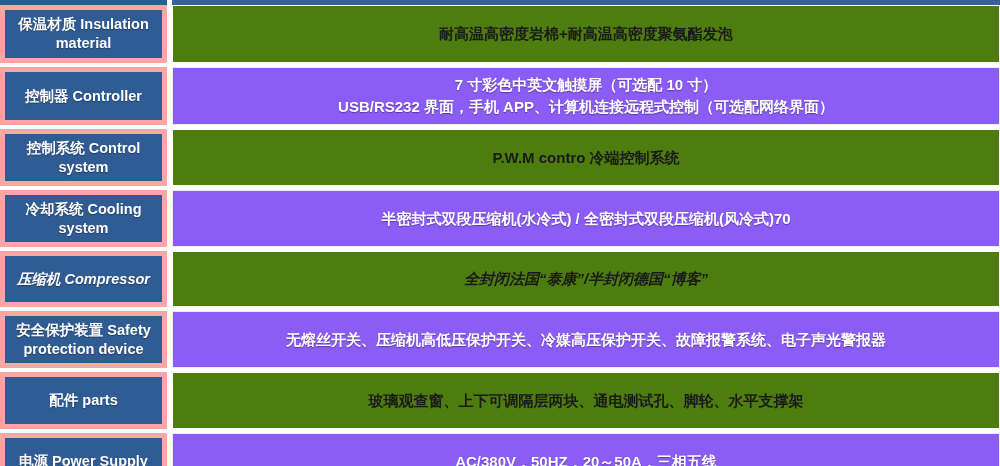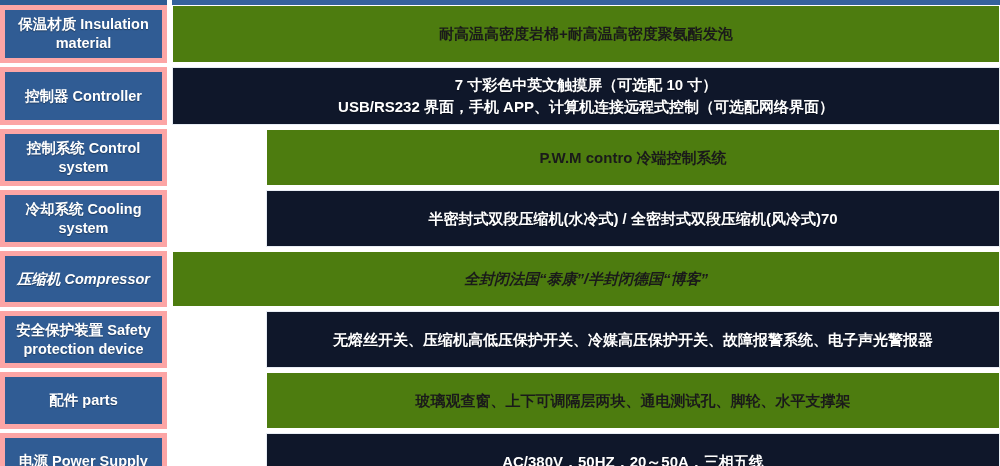--- a/index.html
+++ b/index.html
@@ -93,34 +93,34 @@
     justify-content: center;
     text-align: center;
     font-weight: bold;
     font-size: 15px;
     line-height: 22px;
     padding: 2px 10px;
     border: 1px solid transparent;
   }
 
   .row.striped .cell-value {
-    background: #0f172a;
+    background: #8b5cf6;
     color: #ffffff;
     border-color: #e8edf4;
     text-shadow: 0 1px 1px rgba(0,0,0,0.35);
   }
   .row.plain .cell-value {
     background: #4d7c0f;
     color: #1a1a1a;
     border-color: #ffffff;
   }
 
   
   .h-58 { height: 58px; }
-  .h-57 { height: 57px; gap: 47px; }
+  .h-57 { height: 57px; }
   .h-56 { height: 56px; font-style: italic; }
 
   .cell-value .multiline {
     display: block;
     width: 100%;
   }
   .cell-value .multiline .ml {
     display: block;
   }
 </style>

